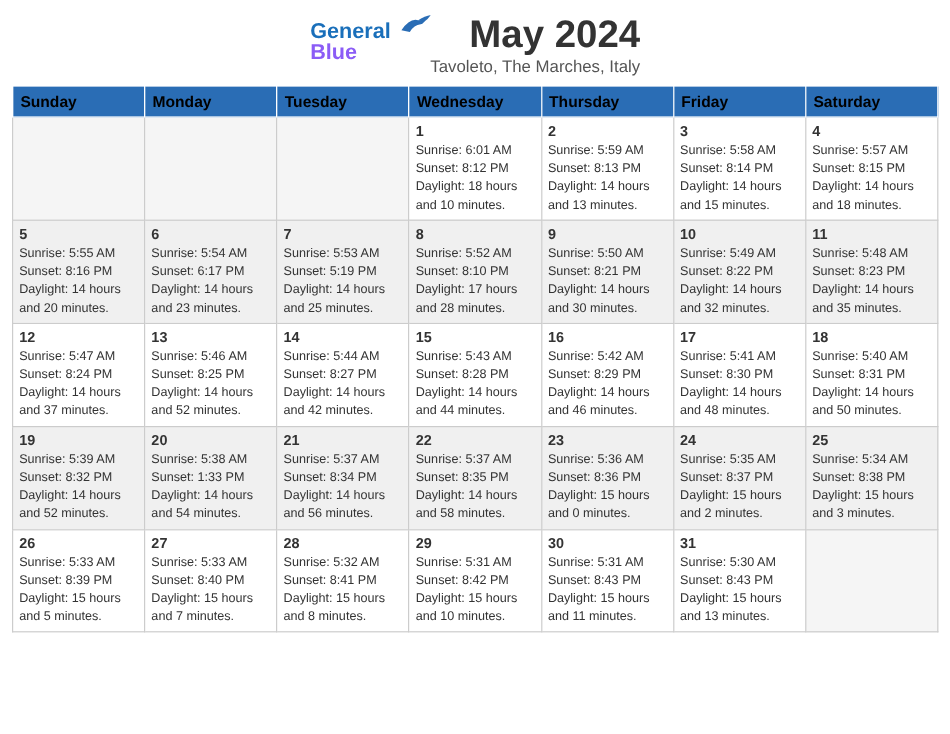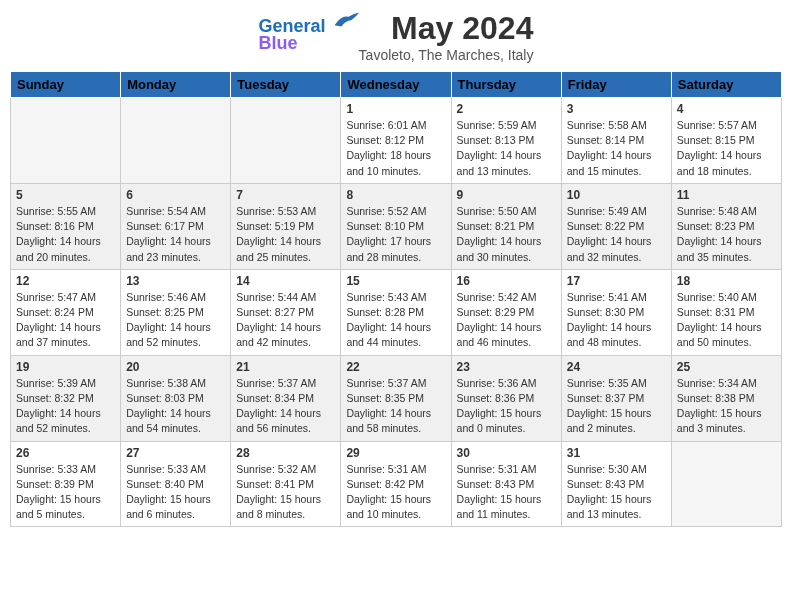--- a/index.html
+++ b/index.html
@@ -280,21 +280,21 @@
           <div class="day-info">
             <div>Sunrise: 5:39 AM</div>
             <div>Sunset: 8:32 PM</div>
             <div>Daylight: 14 hours and 52 minutes.</div>
           </div>
         </td>
         <td>
           <span class="day-num">20</span>
           <div class="day-info">
             <div>Sunrise: 5:38 AM</div>
-            <div>Sunset: 8:03 PM</div>
+            <div>Sunset: 1:33 PM</div>
             <div>Daylight: 14 hours and 54 minutes.</div>
           </div>
         </td>
         <td>
           <span class="day-num">21</span>
           <div class="day-info">
             <div>Sunrise: 5:37 AM</div>
             <div>Sunset: 8:34 PM</div>
             <div>Daylight: 14 hours and 56 minutes.</div>
           </div>
@@ -339,21 +339,21 @@
             <div>Sunrise: 5:33 AM</div>
             <div>Sunset: 8:39 PM</div>
             <div>Daylight: 15 hours and 5 minutes.</div>
           </div>
         </td>
         <td>
           <span class="day-num">27</span>
           <div class="day-info">
             <div>Sunrise: 5:33 AM</div>
             <div>Sunset: 8:40 PM</div>
-            <div>Daylight: 15 hours and 6 minutes.</div>
+            <div>Daylight: 15 hours and 7 minutes.</div>
           </div>
         </td>
         <td>
           <span class="day-num">28</span>
           <div class="day-info">
             <div>Sunrise: 5:32 AM</div>
             <div>Sunset: 8:41 PM</div>
             <div>Daylight: 15 hours and 8 minutes.</div>
           </div>
         </td>

